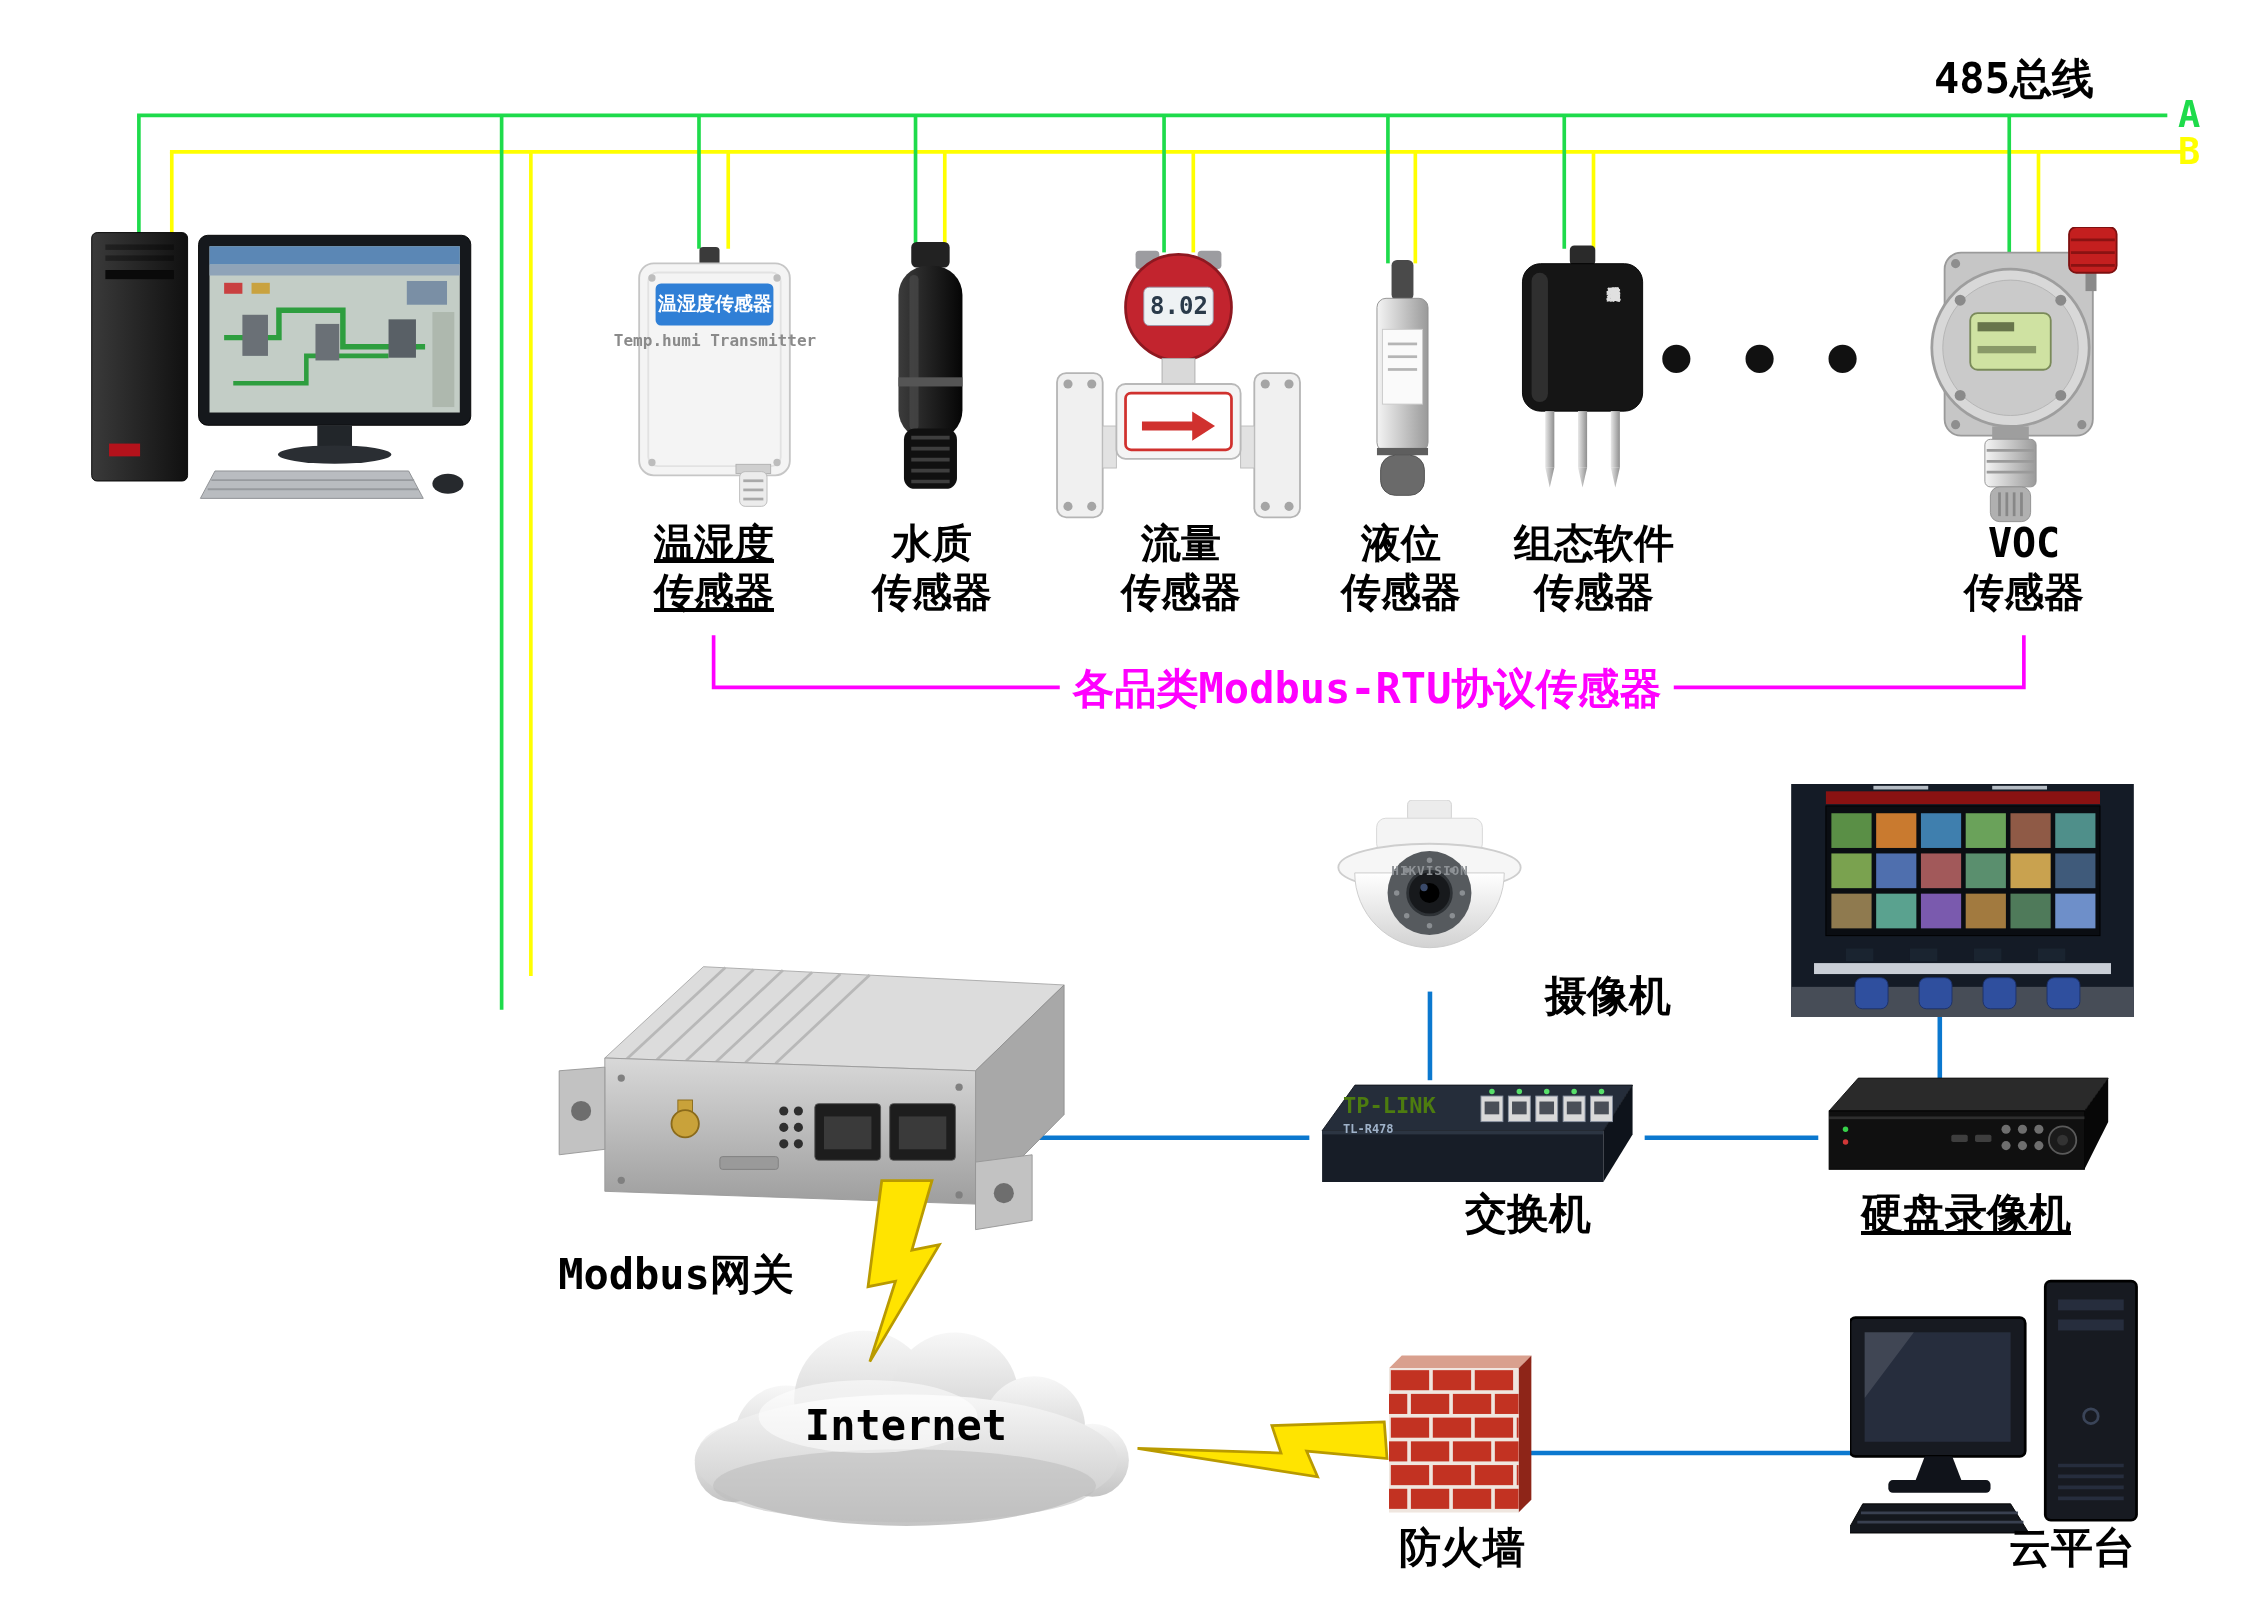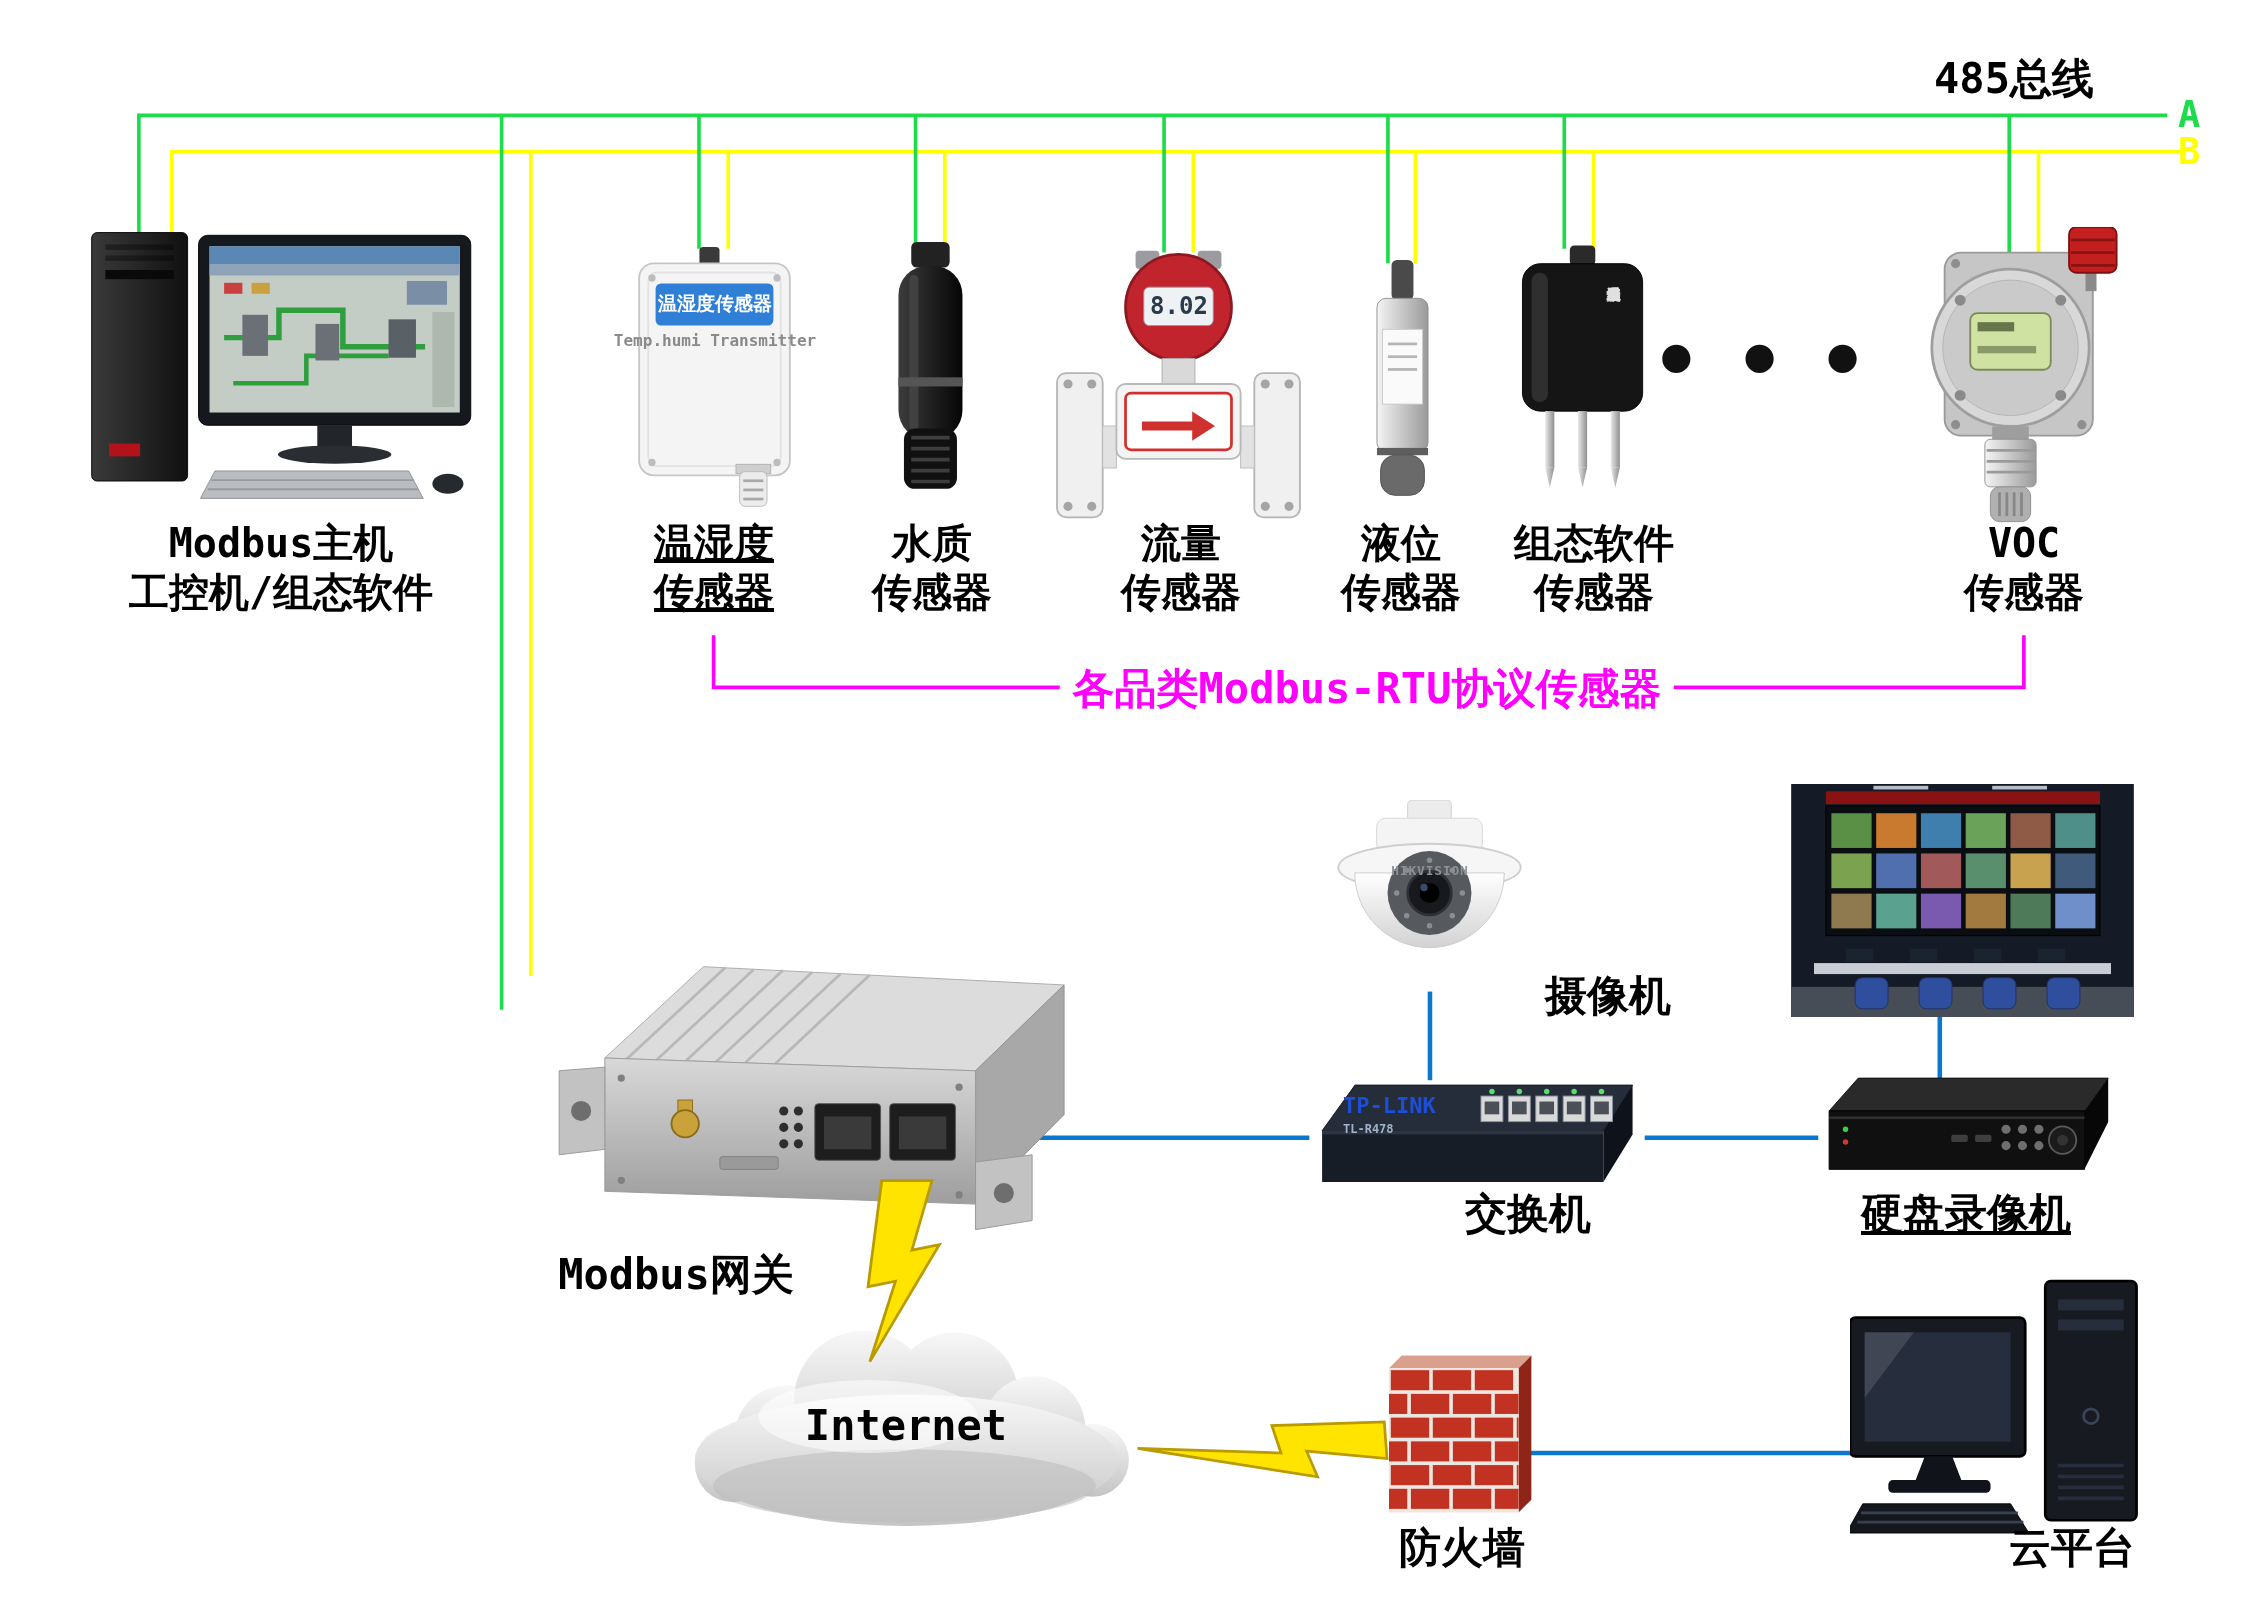--- a/index.html
+++ b/index.html
@@ -318,21 +318,21 @@
         <rect x="290" y="30" width="16" height="14" fill="#4a4f58"></rect>
     <rect x="316" y="24" width="24" height="28" fill="#d9d9d9" stroke="#8a93a2"></rect>
         <rect x="320" y="30" width="16" height="14" fill="#4a4f58"></rect>
     <circle cx="208" cy="19" r="3" fill="#57e06a"></circle>
         <circle cx="238" cy="19" r="3" fill="#57e06a"></circle>
     <circle cx="268" cy="19" r="3" fill="#57e06a"></circle>
         <circle cx="298" cy="19" r="3" fill="#57e06a"></circle>
     <circle cx="328" cy="19" r="3" fill="#57e06a"></circle>
   </svg>
 </div>
-<div class="mini" style="left:1343px;top:1093px;font-size:22px;color:#1d4ed8;">TP-LINK</div>
+<div class="mini" style="left:1343px;top:1093px;font-size:22px;color:#4d7c0f;">TP-LINK</div>
 <div class="mini" style="left:1343px;top:1122px;font-size:12px;color:#9fb2c9;">TL-R478</div>
 
 <div class="dev" style="left:1814px;top:1069px;width:302px;height:114px;">
   <svg width="302" height="114" viewBox="0 0 330 125">
     <polygon points="16,46 48,10 322,10 296,46" fill="#2a2a2a" stroke="#111"></polygon>
     <polygon points="296,46 322,10 322,58 296,110" fill="#070707"></polygon>
     <rect x="16" y="46" width="280" height="64" fill="#101010" stroke="#000"></rect>
     <rect x="16" y="52" width="280" height="3" fill="#2e2e2e"></rect>
     <circle cx="34" cy="66" r="3" fill="#37d14a"></circle>
         <circle cx="34" cy="80" r="3" fill="#d13737"></circle>
@@ -464,24 +464,20 @@
 
 <svg class="layer" width="2266" height="1625" style="z-index:5" viewBox="0 0 2480 1778">
   <polygon class="bolt" points="965,1292 1020,1292 998,1368 1028,1362 952,1490 980,1402 950,1408"></polygon>
   <polygon class="bolt" points="1515,1556 1518,1596 1430,1588 1442,1616 1245,1585 1402,1590 1392,1560"></polygon>
 </svg>
 
 <div class="lbl fs46" style="left:2014px;top:53px;">485总线</div>
 <div class="mini" id="bus-a-label" style="left:2178px;top:93px;font-size:37px;">A</div>
 <div class="mini" id="bus-b-label" style="left:2178px;top:130px;font-size:37px;">B</div>
 
-<div class="lbl" style="left:281px;top:519px;">
-  <div>Modbus主机</div>
-  <div>工控机/组态软件</div>
-</div>
 <div class="lbl" style="left:714px;top:519px;text-decoration:underline;">
   <div>温湿度</div>
   <div>传感器</div>
 </div>
 <div class="lbl" style="left:932px;top:519px;">
   <div>水质</div>
   <div>传感器</div>
 </div>
 <div class="lbl" style="left:1181px;top:519px;">
   <div>流量</div>

